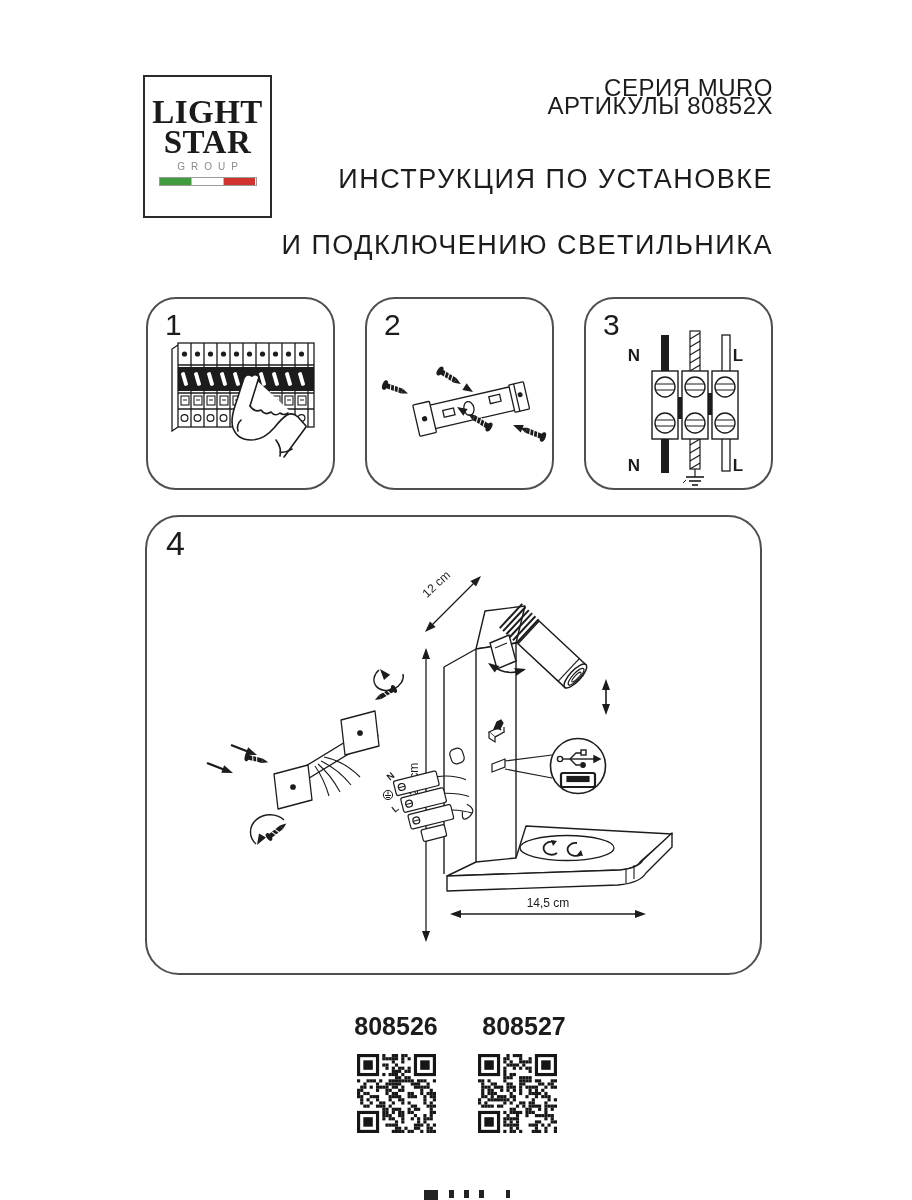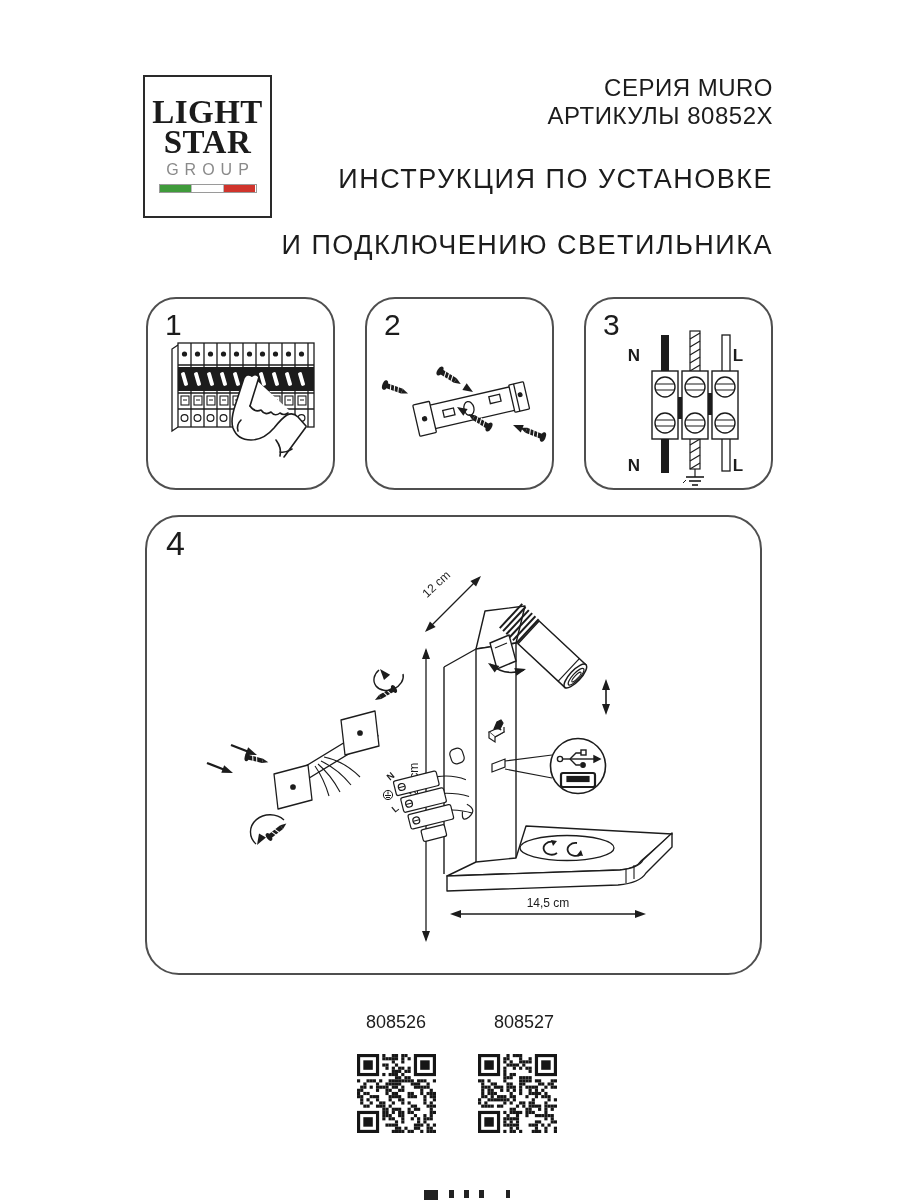--- a/index.html
+++ b/index.html
@@ -6,39 +6,39 @@
   body{width:912px;height:1200px;position:relative;overflow:hidden;
        font-family:"Liberation Sans",sans-serif;color:#1c1c1c;}
   .abs{position:absolute;}
 
   
   .logo-box{left:143px;top:75px;width:129px;height:143px;border:2px solid #2a2a2a;
             box-sizing:border-box;display:flex;flex-direction:column;align-items:center;}
   .logo-word{font-family:"Liberation Serif",serif;font-weight:700;font-size:33px;
              line-height:30px;letter-spacing:.5px;color:#1b1b1b;}
   .logo-word.first{margin-top:20px;}
-  .logo-group{font-size:16px;letter-spacing:6px;color:#8a8a8a;margin:4px 0 5px 6px;}
+  .logo-group{font-size:10px;letter-spacing:6px;color:#8a8a8a;margin:4px 0 5px 6px;}
   .flag{width:98px;height:9px;display:flex;border:1px solid #9a9a9a;box-sizing:border-box;}
   .flag div{flex:1;}
   .flag .g{background:#3f9b3b;}
   .flag .w{background:#ffffff;border-left:1px solid #bbb;border-right:1px solid #bbb;}
   .flag .r{background:#d0342c;}
 
   
   .hdr{right:139px;text-align:right;font-weight:400;white-space:nowrap;}
   .hdr-sm{font-size:24px;letter-spacing:.5px;}
   .hdr-lg{font-size:27px;letter-spacing:1.5px;}
 
   
   .stepbox{border:2px solid #4f4f4f;border-radius:30px;box-sizing:border-box;background:#fff;}
   .step-num{position:absolute;left:17px;top:9px;font-size:30px;font-weight:400;color:#1c1c1c;}
   .big-num{font-size:34px;left:19px;top:7px;}
 
   
-  .qr-label{font-size:18px;font-weight:400;text-align:center;width:120px;}
+  .qr-label{font-size:25px;font-weight:700;text-align:center;width:120px;}
   .qr-svg{width:79px;height:79px;}
 
   
   .cut{background:#222;position:absolute;top:1190px;}
 
   svg{display:block;}
   svg text{font-family:"Liberation Sans",sans-serif;fill:#1c1c1c;}
 </style>
 </head>
 <body>
@@ -48,21 +48,21 @@
   <div class="logo-word">STAR</div>
   <div class="logo-group">GROUP</div>
   <div class="flag">
     <div class="g"></div>
       <div class="w"></div>
       <div class="r"></div>
   </div>
 </div>
 
 <div class="abs hdr hdr-sm" style="top:74px;">СЕРИЯ MURO</div>
-<div class="abs hdr hdr-sm" style="top:102px;">АРТИКУЛЫ 80852X</div>
+<div class="abs hdr hdr-sm" style="top:92px;">АРТИКУЛЫ 80852X</div>
 <div class="abs hdr hdr-lg" style="top:164px;">ИНСТРУКЦИЯ ПО УСТАНОВКЕ</div>
 <div class="abs hdr hdr-lg" style="top:194px;margin-top:36px;">И ПОДКЛЮЧЕНИЮ СВЕТИЛЬНИКА</div>
 
 <div class="abs stepbox" style="left:146px;top:297px;width:189px;height:193px;">
   <div class="step-num">1</div>
   <svg width="185" height="189" viewBox="0 0 185 189">
     <g stroke="#1c1c1c" stroke-width="1.3" fill="none">
       <path d="M30,46 L24,50 L24,132 L30,128"></path>
       <rect x="30" y="44" width="136" height="84" fill="#fff"></rect>
       <path d="M43,44 V128 M56,44 V128 M69,44 V128 M82,44 V128 M95,44 V128 M108,44 V128 M121,44 V128 M134,44 V128 M147,44 V128 M160,44 V128"></path>

